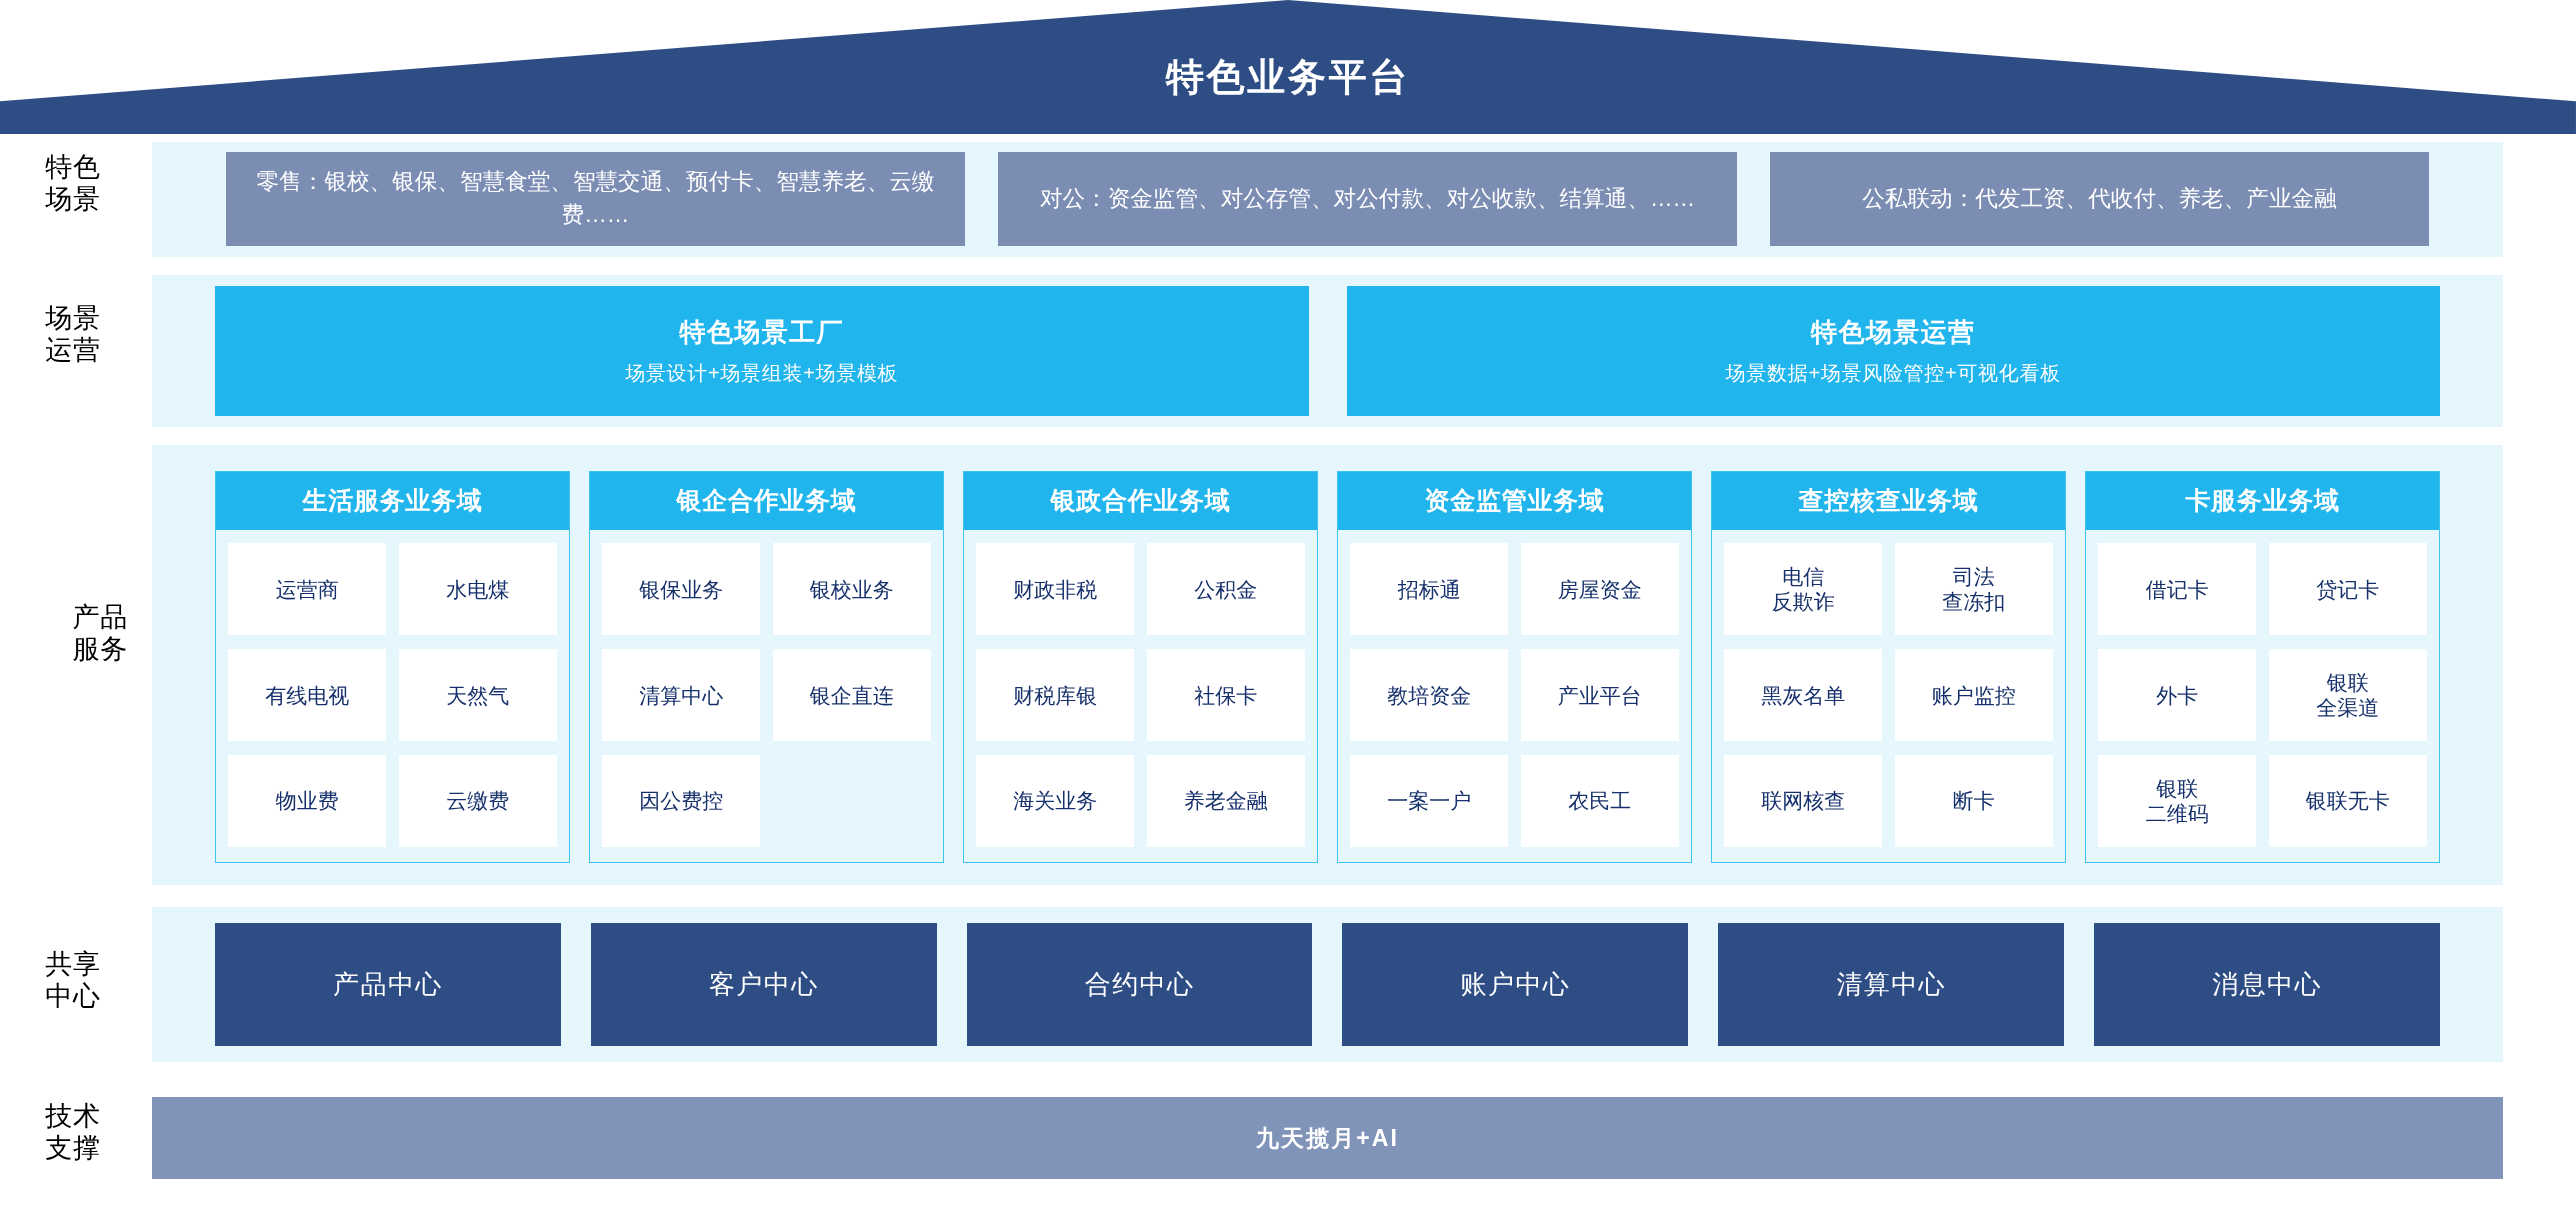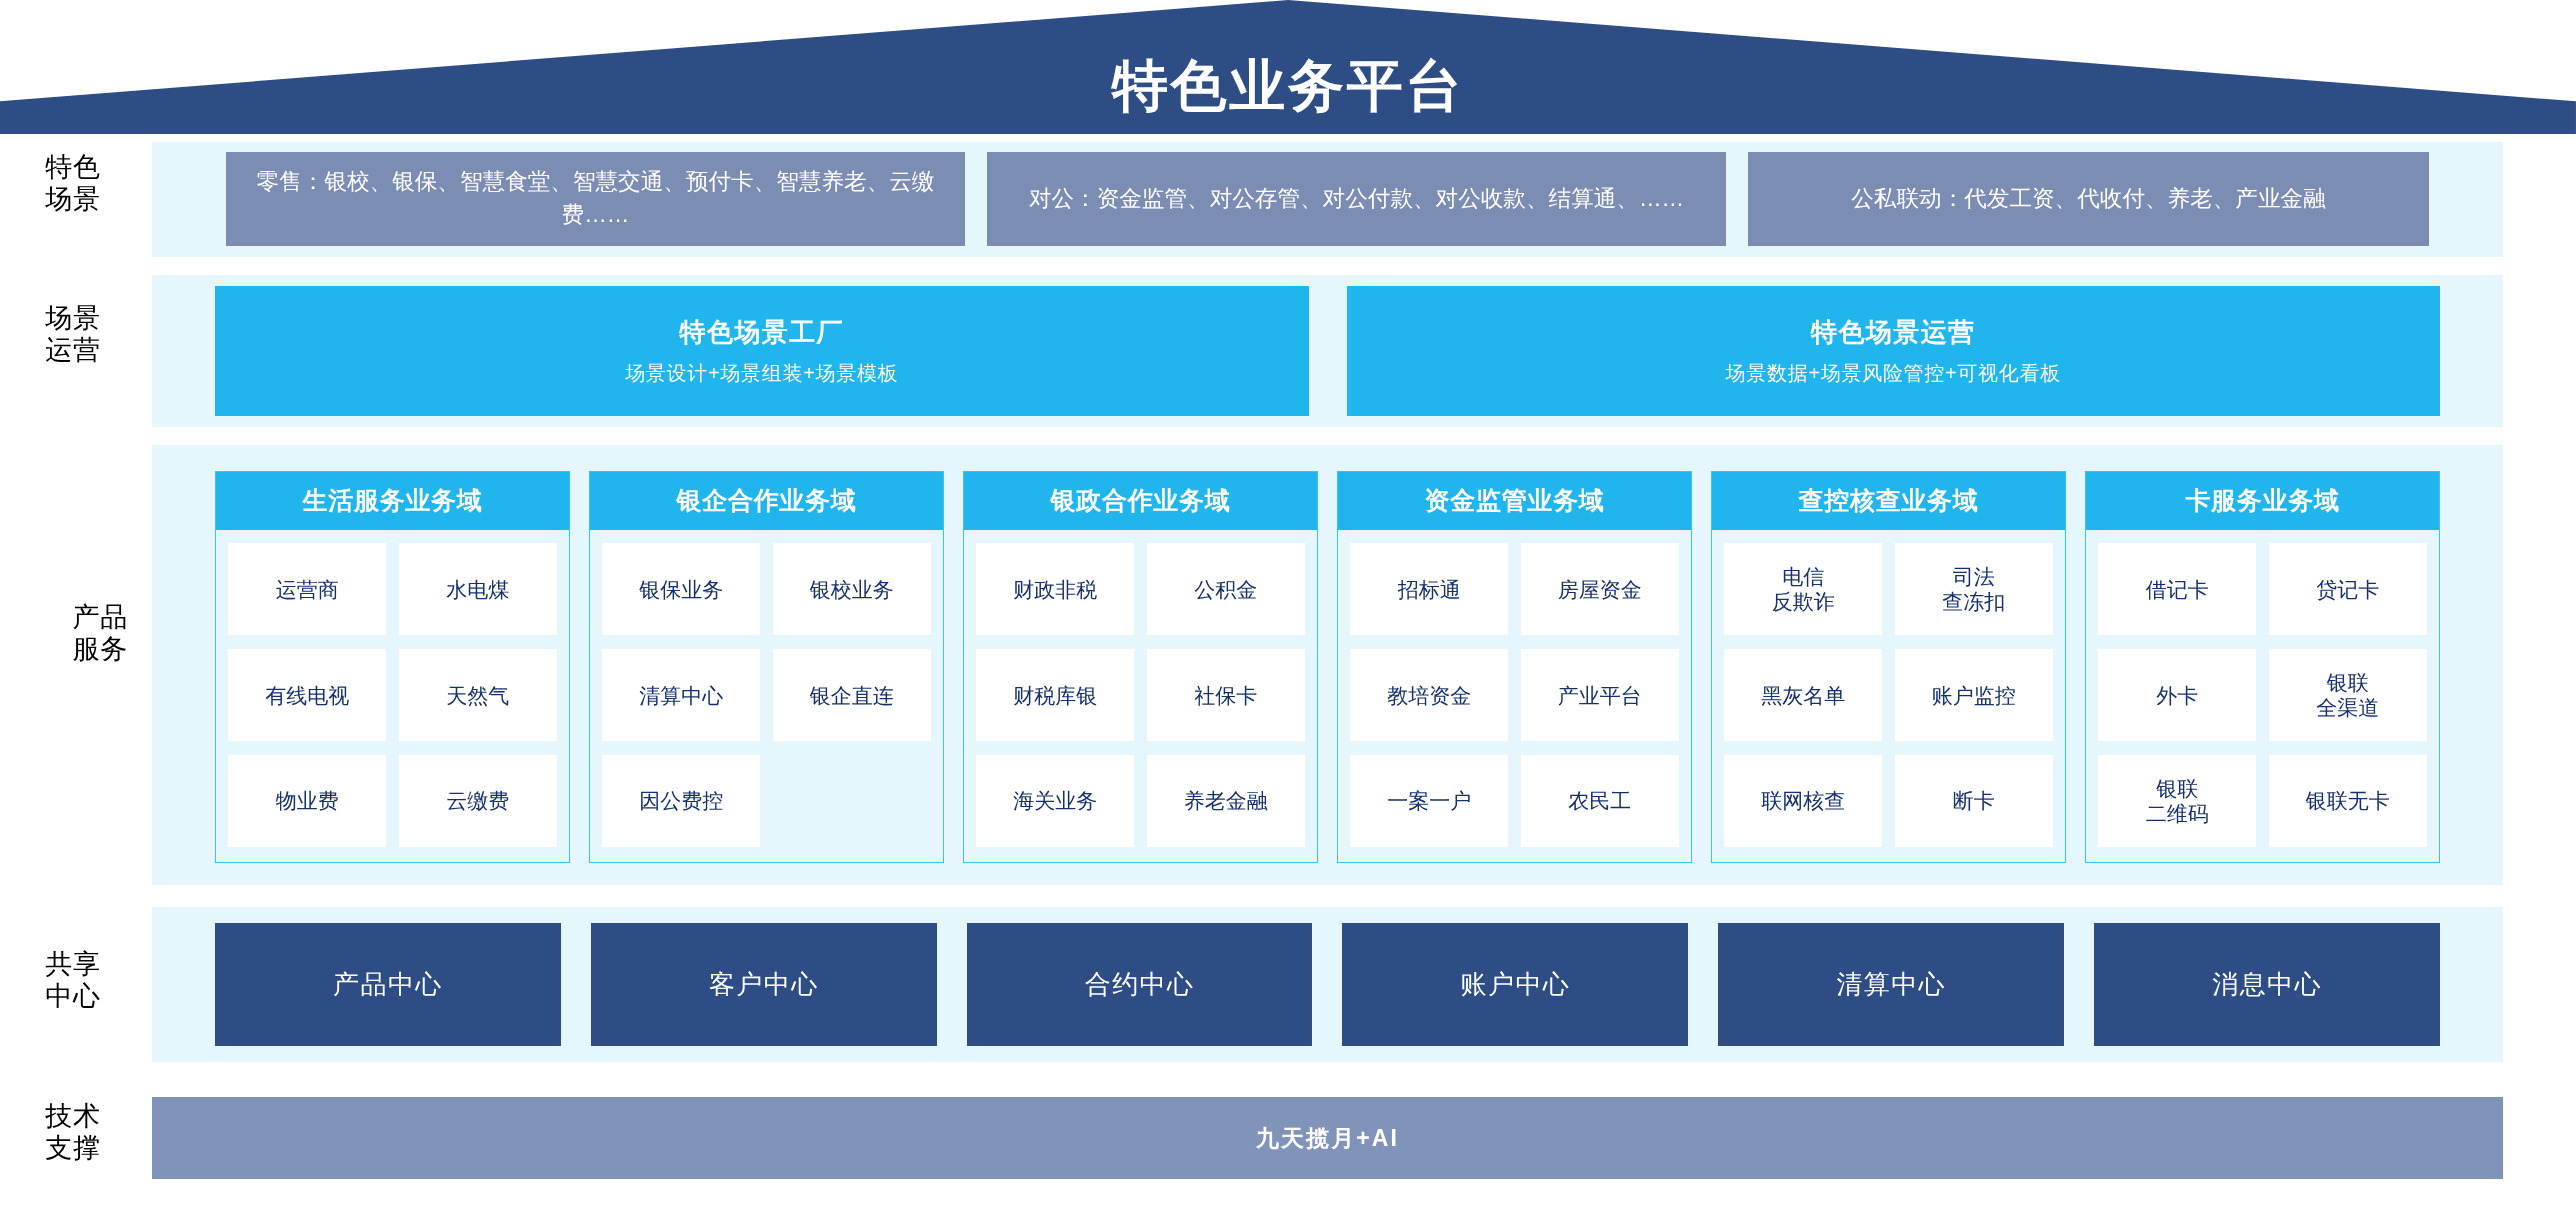--- a/index.html
+++ b/index.html
@@ -23,21 +23,21 @@
   }
   #roof-shape {
     position: absolute; inset: 0;
   }
   #roof-title {
     position: absolute;
     left: 0; right: 0;
     top: 58px;
     text-align: center;
     color: #ffffff;
-    font-size: 56px;
+    font-size: 38px;
     font-weight: bold;
     letter-spacing: 2.7px;
     line-height: 1;
   }
   .row-label {
     position: absolute;
     left: 18px;
     width: 110px;
     text-align: center;
     color: #000000;
@@ -54,21 +54,21 @@
   }
   #panel-scenario { left: 152px; top: 142px; width: 2351px; height: 115px; }
   .scenario-row {
     position: absolute;
     left: 152px; top: 152px;
     width: 2351px; height: 94px;
     display: flex;
     align-items: stretch;
     padding: 0 74px 0 74px;
     box-sizing: border-box;
-    gap: 22px;
+    gap: 33px;
   }
   .scenario-box {
     background: #7b8db3;
     color: #ffffff;
     display: flex;
     align-items: center;
     justify-content: center;
     text-align: center;
     font-size: 22.6px;
     line-height: 1.45;

